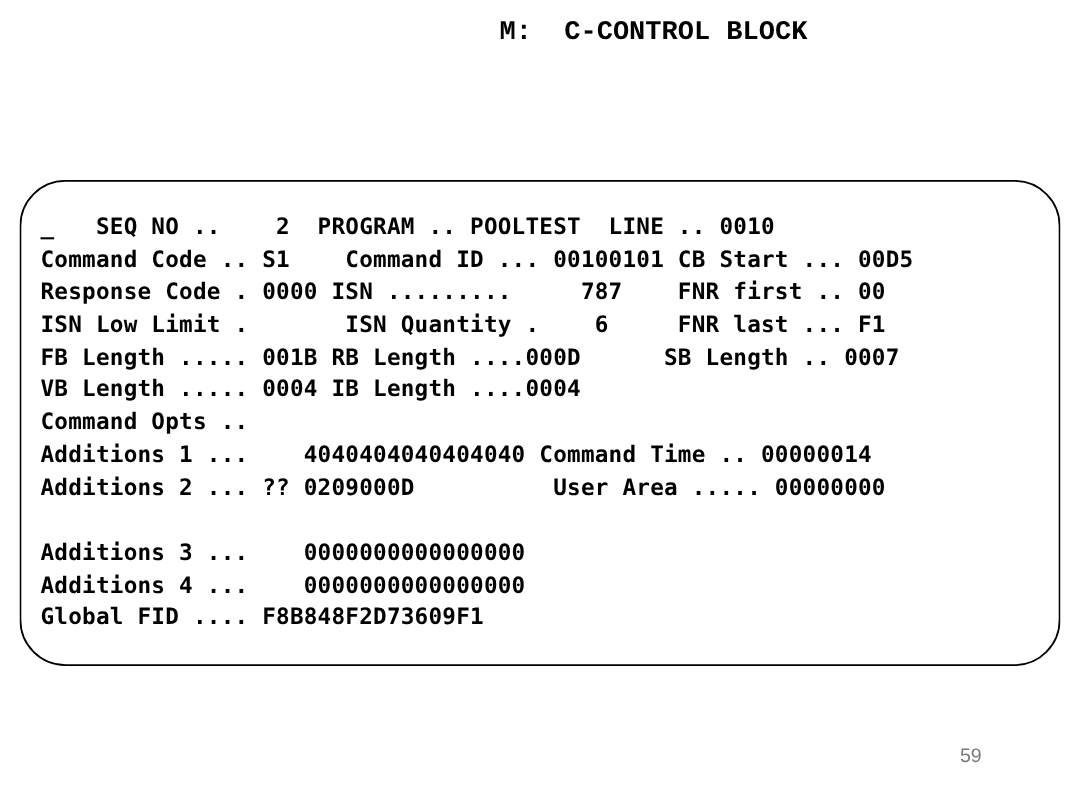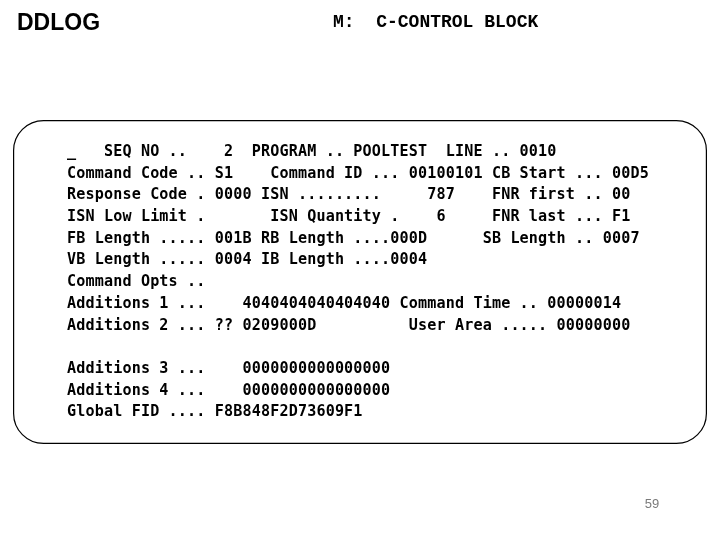--- a/index.html
+++ b/index.html
@@ -59,50 +59,48 @@
     position: absolute;
     left: 27px;
     top: 141px;
     font-family: "DejaVu Sans Mono", "Liberation Mono", monospace;
     font-size: 15.1px;
     font-weight: bold;
     line-height: 21.7px;
     color: #000000;
     white-space: pre;
     letter-spacing: 0.15px;
-    margin-left: 40px;
   }
   #dump .line {
     white-space: pre;
     height: 21.7px;
   }
   #dump .blank {
     height: 21.7px;
   }
 
   
   #page-number {
     position: absolute;
     left: 640px;
     top: 496px;
     width: 24px;
-    text-align: center;
+    text-align: left;
     font-family: "Liberation Sans", sans-serif;
     font-size: 13px;
     font-weight: normal;
     color: #7a7a7a;
     white-space: pre;
   }
 </style>
 </head>
 <body>
 
 <div id="slide">
 
-  <div id="header-title">DDLOG</div>
 
   <div id="header-subtitle">M:  C-CONTROL BLOCK</div>
 
   <div id="frame">
     <svg viewBox="0 0 694 324" xmlns="http://www.w3.org/2000/svg">
       <rect x="0.6" y="0.6" width="692.8" height="322.8" rx="30" ry="30" fill="#ffffff" stroke="#000000" stroke-width="1.2"></rect>
     </svg>
   </div>
 
   <div id="dump"><div class="line">_   SEQ NO ..    2  PROGRAM .. POOLTEST  LINE .. 0010</div><div class="line">Command Code .. S1    Command ID ... 00100101 CB Start ... 00D5</div><div class="line">Response Code . 0000 ISN .........     787    FNR first .. 00</div><div class="line">ISN Low Limit .       ISN Quantity .    6     FNR last ... F1</div><div class="line">FB Length ..... 001B RB Length ....000D      SB Length .. 0007</div><div class="line">VB Length ..... 0004 IB Length ....0004</div><div class="line">Command Opts ..</div><div class="line">Additions 1 ...    4040404040404040 Command Time .. 00000014</div><div class="line">Additions 2 ... ?? 0209000D          User Area ..... 00000000</div><div class="line blank"></div><div class="line">Additions 3 ...    0000000000000000</div><div class="line">Additions 4 ...    0000000000000000</div><div class="line">Global FID .... F8B848F2D73609F1</div></div>

